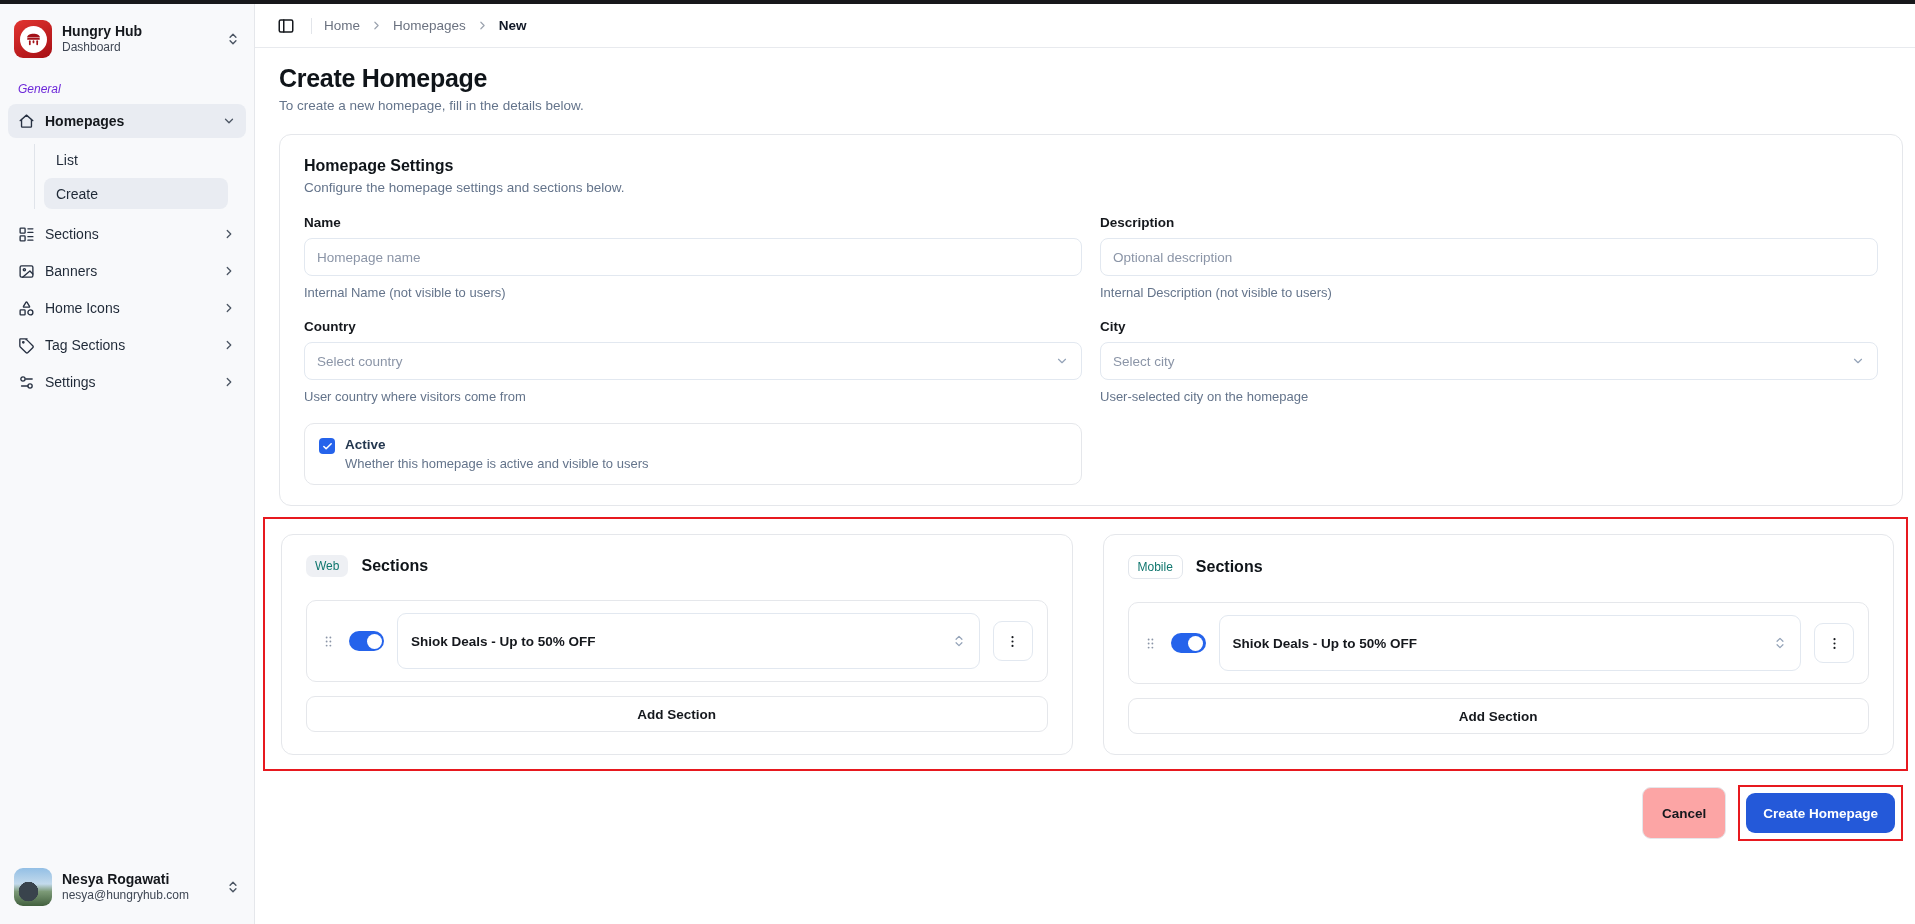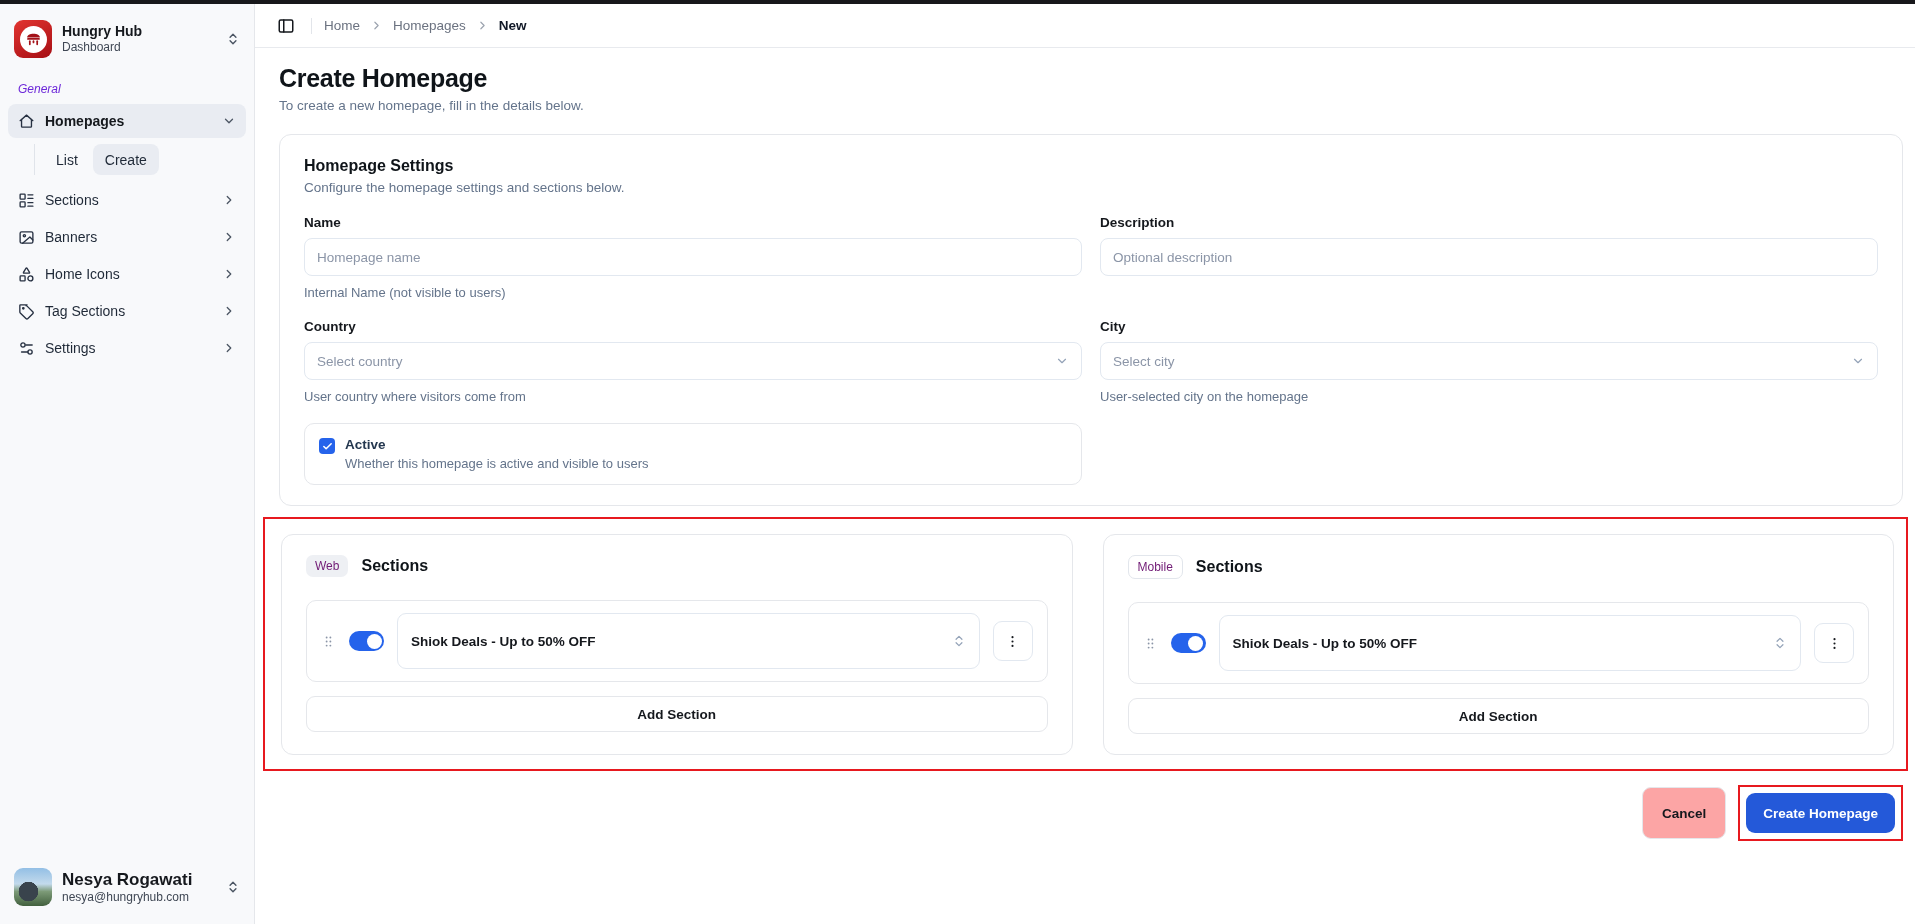--- a/index.html
+++ b/index.html
@@ -18,31 +18,31 @@
   .logo-sub { font-size:12px; color:#3f4754; }
   .ml-auto { margin-left:auto; }
   .muted-ic { color:#4b5563; display:flex; }
 
   .group-label { font-size:12px; color:#6d28d9; padding:16px 10px 8px;font-style:italic; }
   .nav { display:flex; flex-direction:column; gap:3px; }
   .nav-item { display:flex; align-items:center; gap:10px; height:34px; padding:0 10px; border-radius:8px; font-size:14px; color:#1f2937; cursor:pointer; }
   .nav-item .ic { display:flex; color:#273142; }
   .nav-item.active { background:#e9ecf2; }
   .nav-item.active .lbl { font-weight:bold; color:#15181d; }
-  .sub-wrap { margin:3px 18px 5px 26px; border-left:1px solid #e0e4ea; padding-left:9px; display:flex; flex-direction:row; gap:3px; }
+  .sub-wrap { margin:3px 18px 5px 26px; border-left:1px solid #e0e4ea; padding-left:9px; display:flex; flex-direction:column; gap:3px; }
   .sub-item { height:31px; display:flex; align-items:center; padding:0 12px; border-radius:8px; font-size:14px; color:#1f2937; cursor:pointer; }
   .sub-item.active { background:#e9ecf2; }
 
   .sidebar-user { margin-top:auto; display:flex; align-items:center; gap:10px; padding:8px 6px; border-radius:8px; cursor:pointer; }
   .avatar { width:38px; height:38px; border-radius:9px; flex:none;
     background:
       radial-gradient(circle at 38% 62%, #39434c 0 29%, rgba(0,0,0,0) 30%),
       linear-gradient(180deg,#93bfe5 0%, #c3daec 42%, #7c9a77 62%, #42603e 100%); }
   .user-texts { line-height:1.25; }
-  .user-name { font-size:17px; font-weight:bold; color:#15181d; }
+  .user-name { font-size:14px; font-weight:bold; color:#15181d; }
   .user-email { font-size:12px; color:#3f4754; }
 
   
   .main { flex:1; display:flex; flex-direction:column; min-width:0; }
   .main-header { height:44px; flex:none; border-bottom:1px solid #e8eaee; display:flex; align-items:center; padding:0 16px 0 18px; gap:12px; }
   .panel-btn { width:26px; height:26px; display:flex; align-items:center; justify-content:center; border-radius:6px; color:#15181d; cursor:pointer; background:none; border:none; }
   .vdiv { width:1px; height:16px; background:#e2e5ea; }
   .crumbs { display:flex; align-items:center; gap:10px; font-size:13.5px; }
   .crumb-link { color:#6b7280; cursor:pointer; text-decoration:none; }
   .crumb-sep { display:flex; color:#9ca3af; }
@@ -64,21 +64,21 @@
   .helper { font-size:13px; color:#64748b; margin:9px 0 19px; }
 
   .active-box { grid-column:1; border:1px solid #e5e7eb; border-radius:10px; padding:13px 14px; display:flex; gap:10px; align-items:flex-start; }
   .checkbox { width:16px; height:16px; border-radius:4px; background:#2563eb; display:flex; align-items:center; justify-content:center; margin-top:1px; flex:none; cursor:pointer; }
   .active-label { font-size:13.5px; font-weight:bold; color:#24374f; }
   .active-helper { font-size:13px; color:#64748b; margin-top:4px; }
 
   .red-wrap { margin:11px -5px 0 -16px; border:2px solid #e7191f; padding:15px 12px 14px 16px; display:grid; grid-template-columns:1fr 1fr; gap:30px; }
   .section-card { border:1px solid #e5e7eb; border-radius:12px; padding:20px 24px; background:#fff; }
   .section-head { display:flex; align-items:center; gap:13px; }
-  .badge { font-size:12px; padding:4px 9px; border-radius:7px; color:#701a75; }
+  .badge { font-size:12px; padding:4px 9px; border-radius:7px; color:#0f766e; }
   .badge-web { background:#eef0f4; }
   .badge-mobile { background:#fff; border:1px solid #e2e6ec; }
   .section-title { font-size:16px; font-weight:bold; color:#0f1419; }
   .row-box { margin-top:23px; border:1px solid #e5e7eb; border-radius:10px; padding:12px 14px; display:flex; align-items:center; gap:13px; }
   .grip { color:#8b95a7; cursor:grab; display:flex; }
   .toggle { width:35px; height:20px; border-radius:999px; background:#2563eb; position:relative; flex:none; cursor:pointer; }
   .toggle .knob { position:absolute; right:2.5px; top:2.5px; width:15px; height:15px; border-radius:50%; background:#fff; }
   .row-select { flex:1; height:56px; border:1px solid #e2e8f0; border-radius:9px; display:flex; align-items:center; justify-content:space-between; padding:0 13px; font-size:13.5px; font-weight:bold; color:#15181d; cursor:pointer; background:#fff; }
   .chev-ud { color:#94a3b8; display:flex; }
   .dots-btn { width:40px; height:40px; border:1px solid #e2e8f0; border-radius:9px; display:flex; align-items:center; justify-content:center; color:#15181d; flex:none; background:#fff; cursor:pointer; }
@@ -285,20 +285,21 @@
 
         <div class="form-grid">
           <div>
             <div class="field-label">Name</div>
             <input class="text-input" type="text" placeholder="Homepage name" style="">
             <div class="helper">Internal Name (not visible to users)</div>
           </div>
           <div>
             <div class="field-label">Description</div>
             <input class="text-input" type="text" placeholder="Optional description" style="">
+            <div class="helper">Internal Description (not visible to users)</div>
           </div>
 
           <div>
             <div class="field-label">Country</div>
             <div class="select">
               <span>Select country</span>
               <span class="chev-ud">
                 <svg width="14" height="14" viewBox="0 0 24 24" fill="none" stroke="currentColor" stroke-width="2" stroke-linecap="round" stroke-linejoin="round">
                     <path d="m6 9 6 6 6-6"></path>
                   </svg>

